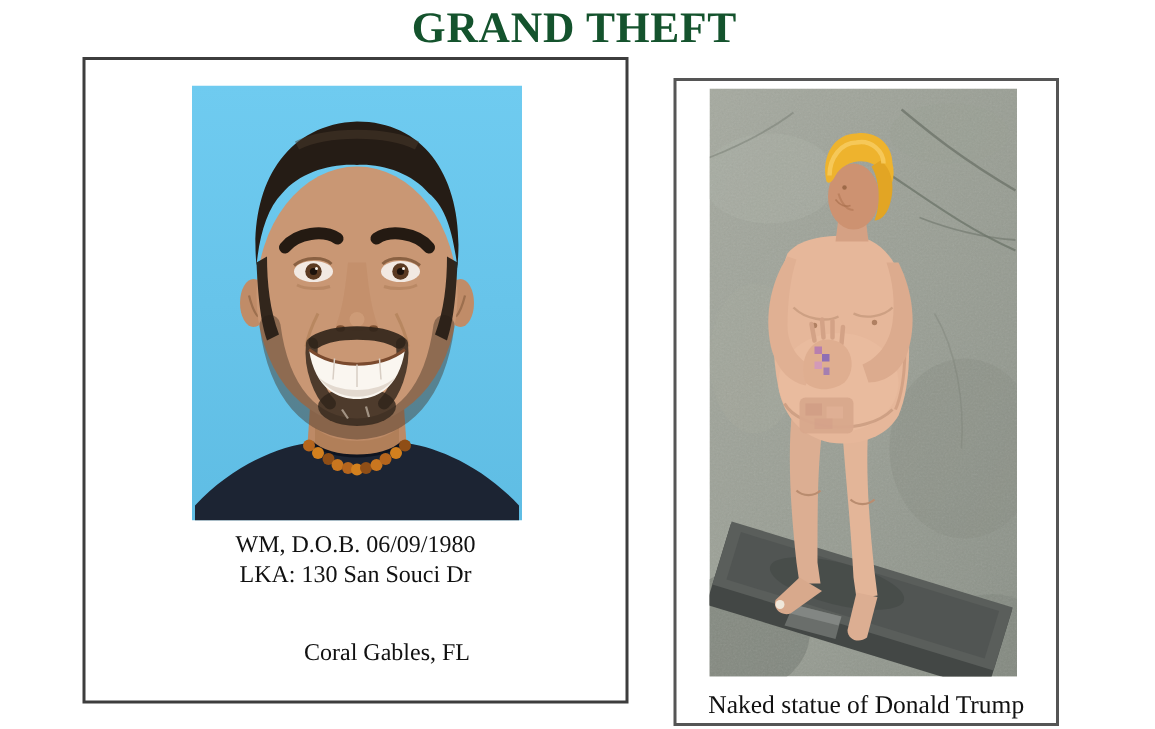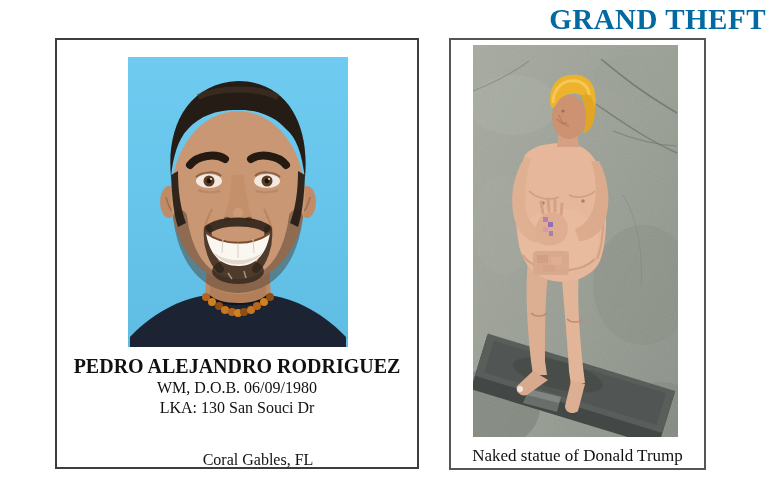--- a/index.html
+++ b/index.html
@@ -1,26 +1,26 @@
 <!DOCTYPE html>
 <html><head>
 <meta charset="utf-8">
 <style>
   html,body{margin:0;padding:0;}
   body{
     width:770px;height:486px;background:#ffffff;overflow:hidden;position:relative;
     font-family:"Liberation Serif","DejaVu Serif",serif;
   }
   .poster-title{
-    position:absolute;top:3px;left:0;width:766px;text-align:right;
-    font-size:29px;font-weight:bold;color:#0369a1;letter-spacing:0.5px;
+    position:absolute;top:3px;left:0;width:766px;text-align:center;
+    font-size:29px;font-weight:bold;color:#14532d;letter-spacing:0.5px;
   }
   .panel{position:absolute;background:#ffffff;}
   .panel-left{left:55px;top:38px;width:360px;height:427px;border:2px solid #3d3d3d;}
-  .panel-right{left:449px;top:38px;width:253px;height:428px;border:2px solid #555555;}
+  .panel-right{left:449px;top:52px;width:253px;height:428px;border:2px solid #555555;}
   .license-photo{position:absolute;left:71px;top:17px;width:220px;height:290px;}
   .statue-photo{position:absolute;left:22px;top:5px;width:205px;height:392px;}
   .suspect-text{position:absolute;top:314px;left:0;width:100%;text-align:center;color:#111;}
   .suspect-name{font-size:20px;font-weight:bold;line-height:24px;white-space:nowrap;}
   .suspect-detail{font-size:16px;line-height:20px;}
   .detail-indent{transform:translateX(21px);margin-top:32px;}
   .statue-caption{
     position:absolute;top:405px;left:0;width:100%;text-align:center;
     font-size:17px;line-height:22px;color:#111;
   }
@@ -111,21 +111,20 @@
 
     <g>
       <path d="M78,176 C95,189 125,189 142,176 C138,203 122,209 110,209 C98,209 82,203 78,176 Z" fill="#faf6f0"></path>
       <path d="M84,194 C96,206 124,206 136,194 C124,212 96,212 84,194 Z" fill="#e0d6cb" opacity="0.9"></path>
       <path d="M78,176 C95,189 125,189 142,176" stroke="#7a4a2e" stroke-width="2" fill="none"></path>
       <path d="M95,182 L94,196 M110,186 L110,201 M125,182 L126,196" stroke="#d8cec4" stroke-width="1"></path>
     </g>
   </svg>
 
   <div class="suspect-text">
-    <div class="suspect-name">PEDRO ALEJANDRO RODRIGUEZ</div>
     <div class="suspect-detail">WM, D.O.B. 06/09/1980</div>
     <div class="suspect-detail">LKA: 130 San Souci Dr</div>
     <div class="suspect-detail detail-indent">Coral Gables, FL</div>
   </div>
 </div>
 
 <div class="panel panel-right">
 
   <svg class="statue-photo" viewBox="0 0 205 392" xmlns="http://www.w3.org/2000/svg">
     <defs>

